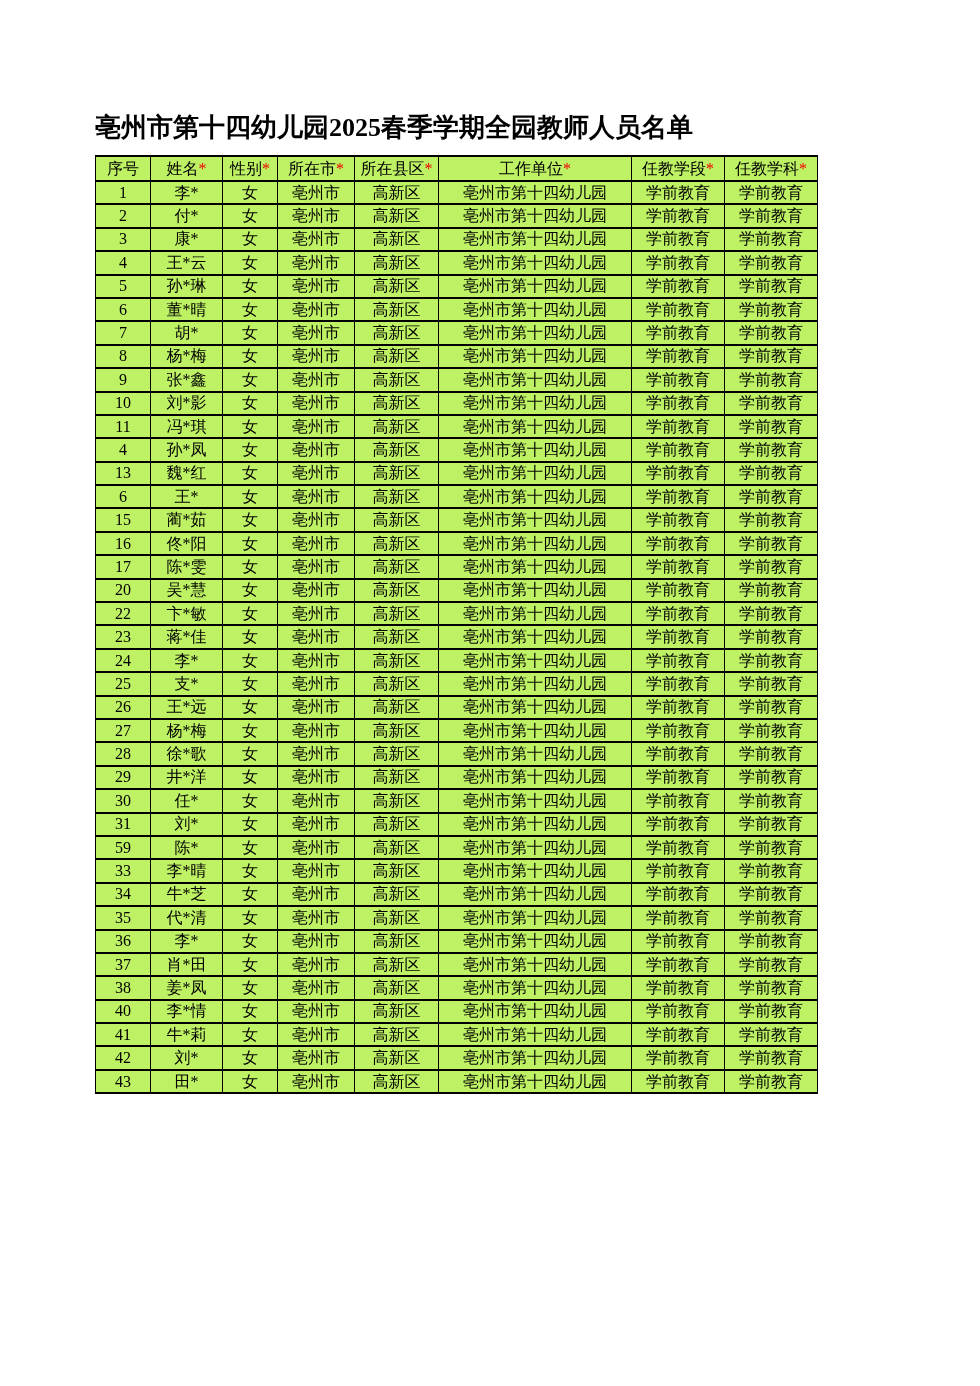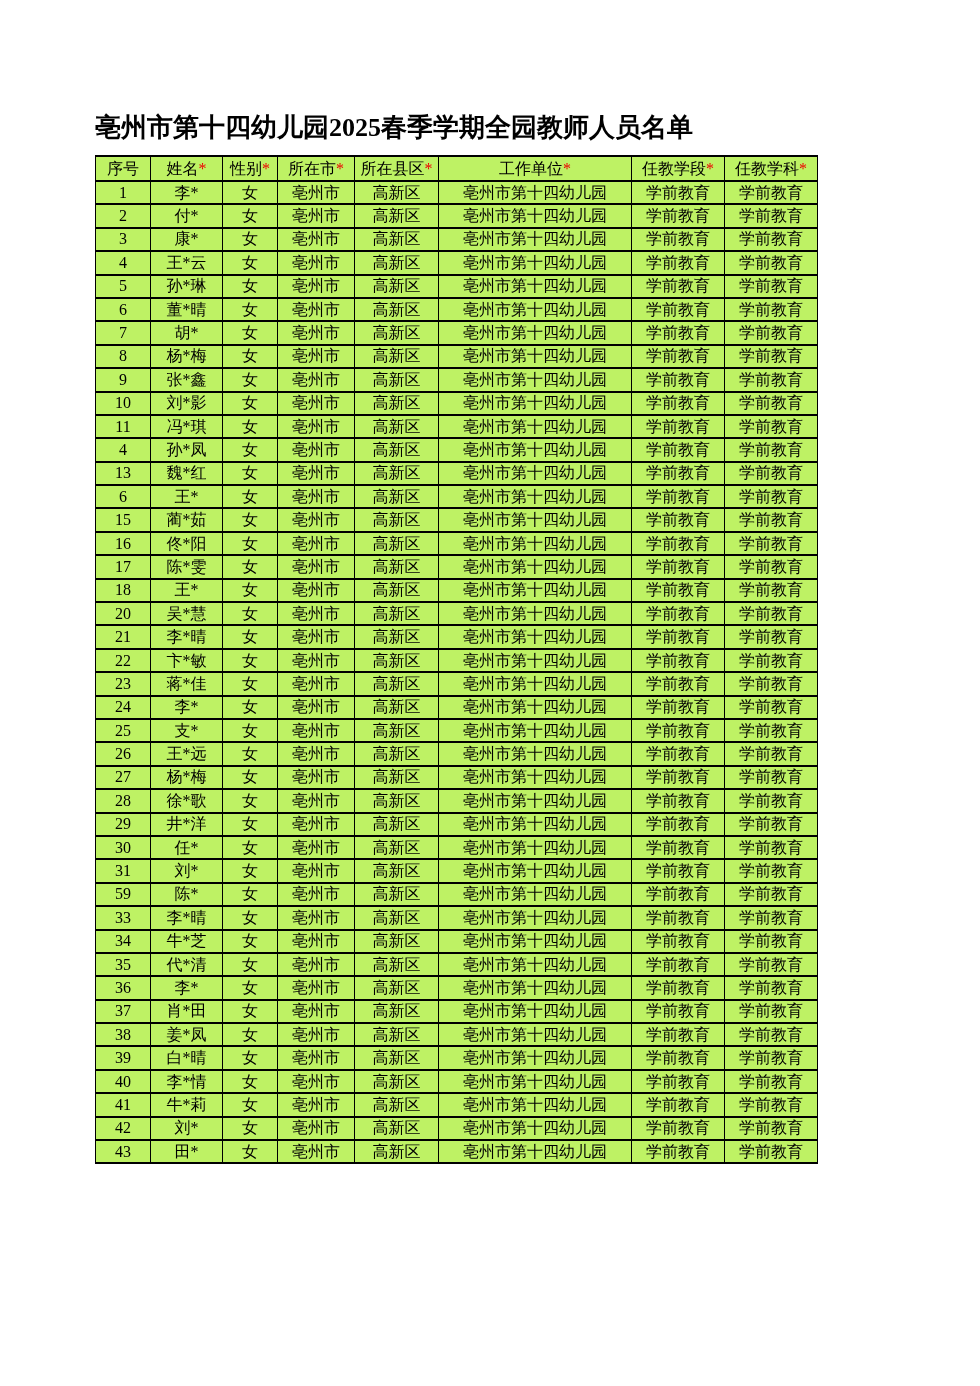--- a/index.html
+++ b/index.html
@@ -250,50 +250,30 @@
           <td>17</td>
           <td>陈*雯</td>
           <td>女</td>
           <td>亳州市</td>
           <td>高新区</td>
           <td>亳州市第十四幼儿园</td>
           <td>学前教育</td>
           <td>学前教育</td>
         </tr>
         <tr>
-          <td>18</td>
-          <td>王*</td>
-          <td>女</td>
-          <td>亳州市</td>
-          <td>高新区</td>
-          <td>亳州市第十四幼儿园</td>
-          <td>学前教育</td>
-          <td>学前教育</td>
-        </tr>
-        <tr>
           <td>20</td>
           <td>吴*慧</td>
           <td>女</td>
           <td>亳州市</td>
           <td>高新区</td>
           <td>亳州市第十四幼儿园</td>
           <td>学前教育</td>
           <td>学前教育</td>
         </tr>
         <tr>
-          <td>21</td>
-          <td>李*晴</td>
-          <td>女</td>
-          <td>亳州市</td>
-          <td>高新区</td>
-          <td>亳州市第十四幼儿园</td>
-          <td>学前教育</td>
-          <td>学前教育</td>
-        </tr>
-        <tr>
           <td>22</td>
           <td>卞*敏</td>
           <td>女</td>
           <td>亳州市</td>
           <td>高新区</td>
           <td>亳州市第十四幼儿园</td>
           <td>学前教育</td>
           <td>学前教育</td>
         </tr>
         <tr>
@@ -442,30 +422,20 @@
           <td>女</td>
           <td>亳州市</td>
           <td>高新区</td>
           <td>亳州市第十四幼儿园</td>
           <td>学前教育</td>
           <td>学前教育</td>
         </tr>
         <tr>
           <td>38</td>
           <td>姜*凤</td>
-          <td>女</td>
-          <td>亳州市</td>
-          <td>高新区</td>
-          <td>亳州市第十四幼儿园</td>
-          <td>学前教育</td>
-          <td>学前教育</td>
-        </tr>
-        <tr>
-          <td>39</td>
-          <td>白*晴</td>
           <td>女</td>
           <td>亳州市</td>
           <td>高新区</td>
           <td>亳州市第十四幼儿园</td>
           <td>学前教育</td>
           <td>学前教育</td>
         </tr>
         <tr>
           <td>40</td>
           <td>李*情</td>

